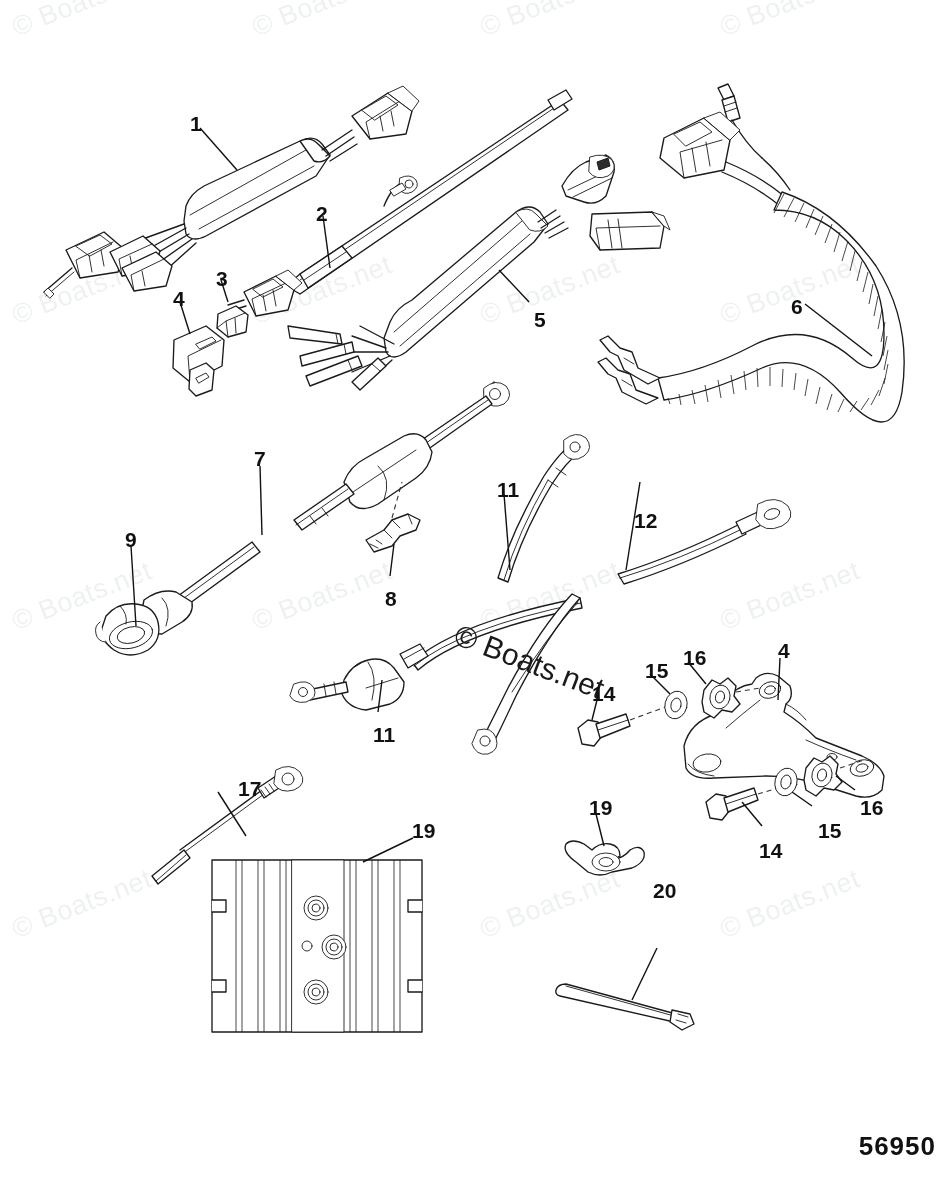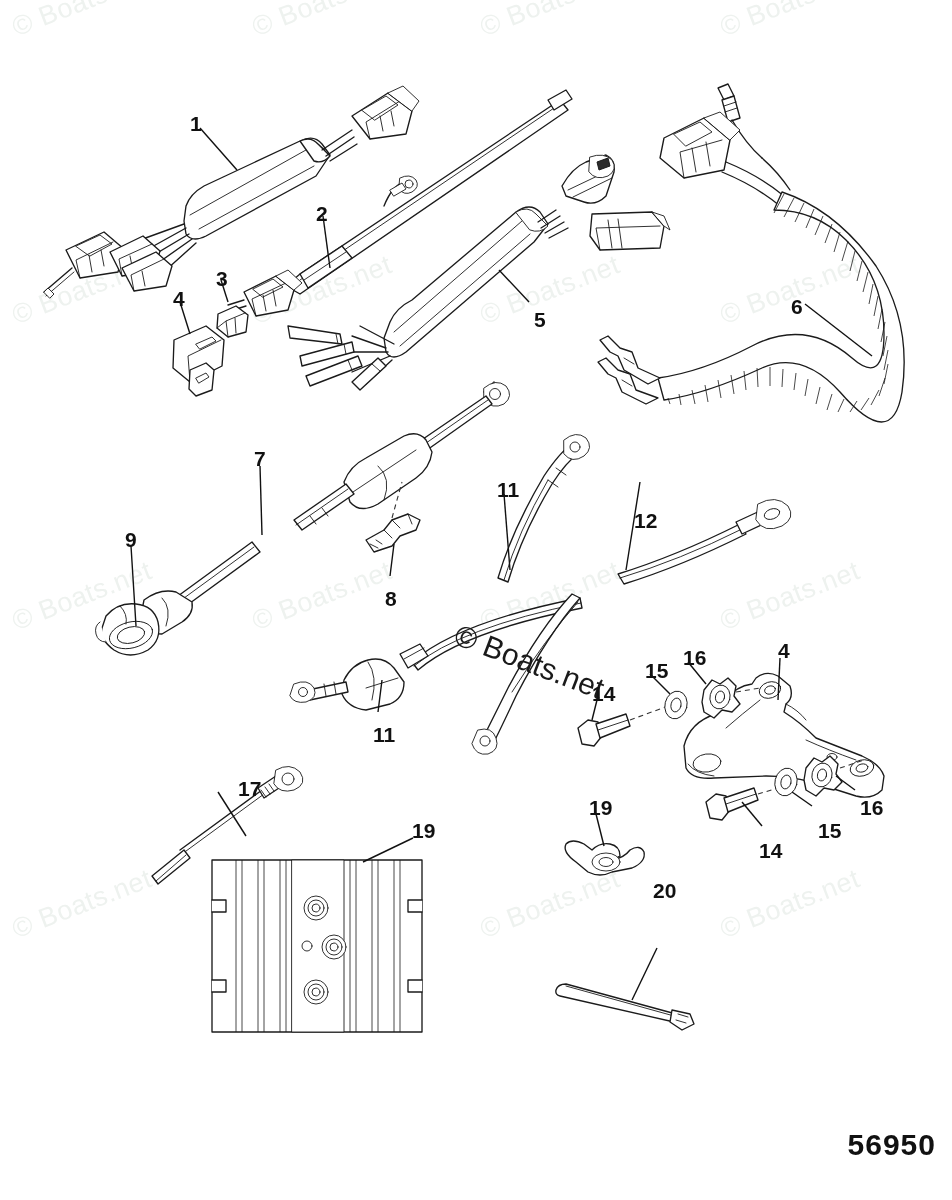--- a/index.html
+++ b/index.html
@@ -39,21 +39,21 @@
     font-size:21px;
     font-weight:bold;
     color:#111111;
     font-family:"Liberation Sans","DejaVu Sans",sans-serif;
     line-height:1;
     user-select:none;
   }
   #diagram-number{
     position:absolute;
     right:16px;bottom:38px;
-    font-size:30px;
+    font-size:26px;
     font-weight:bold;
     letter-spacing:1px;
     color:#111111;
     font-family:"Liberation Sans","DejaVu Sans",sans-serif;
   }
   svg .ln{fill:none;stroke:#1b1b1b;stroke-width:1.35;stroke-linecap:round;stroke-linejoin:round;}
   svg .lnT{fill:none;stroke:#1b1b1b;stroke-width:0.9;stroke-linecap:round;stroke-linejoin:round;}
   svg .fw{fill:#ffffff;stroke:#1b1b1b;stroke-width:1.35;stroke-linejoin:round;stroke-linecap:round;}
   svg .fwT{fill:#ffffff;stroke:#1b1b1b;stroke-width:0.9;stroke-linejoin:round;stroke-linecap:round;}
   svg .fd{fill:#2c2c2c;stroke:#1b1b1b;stroke-width:1;}

